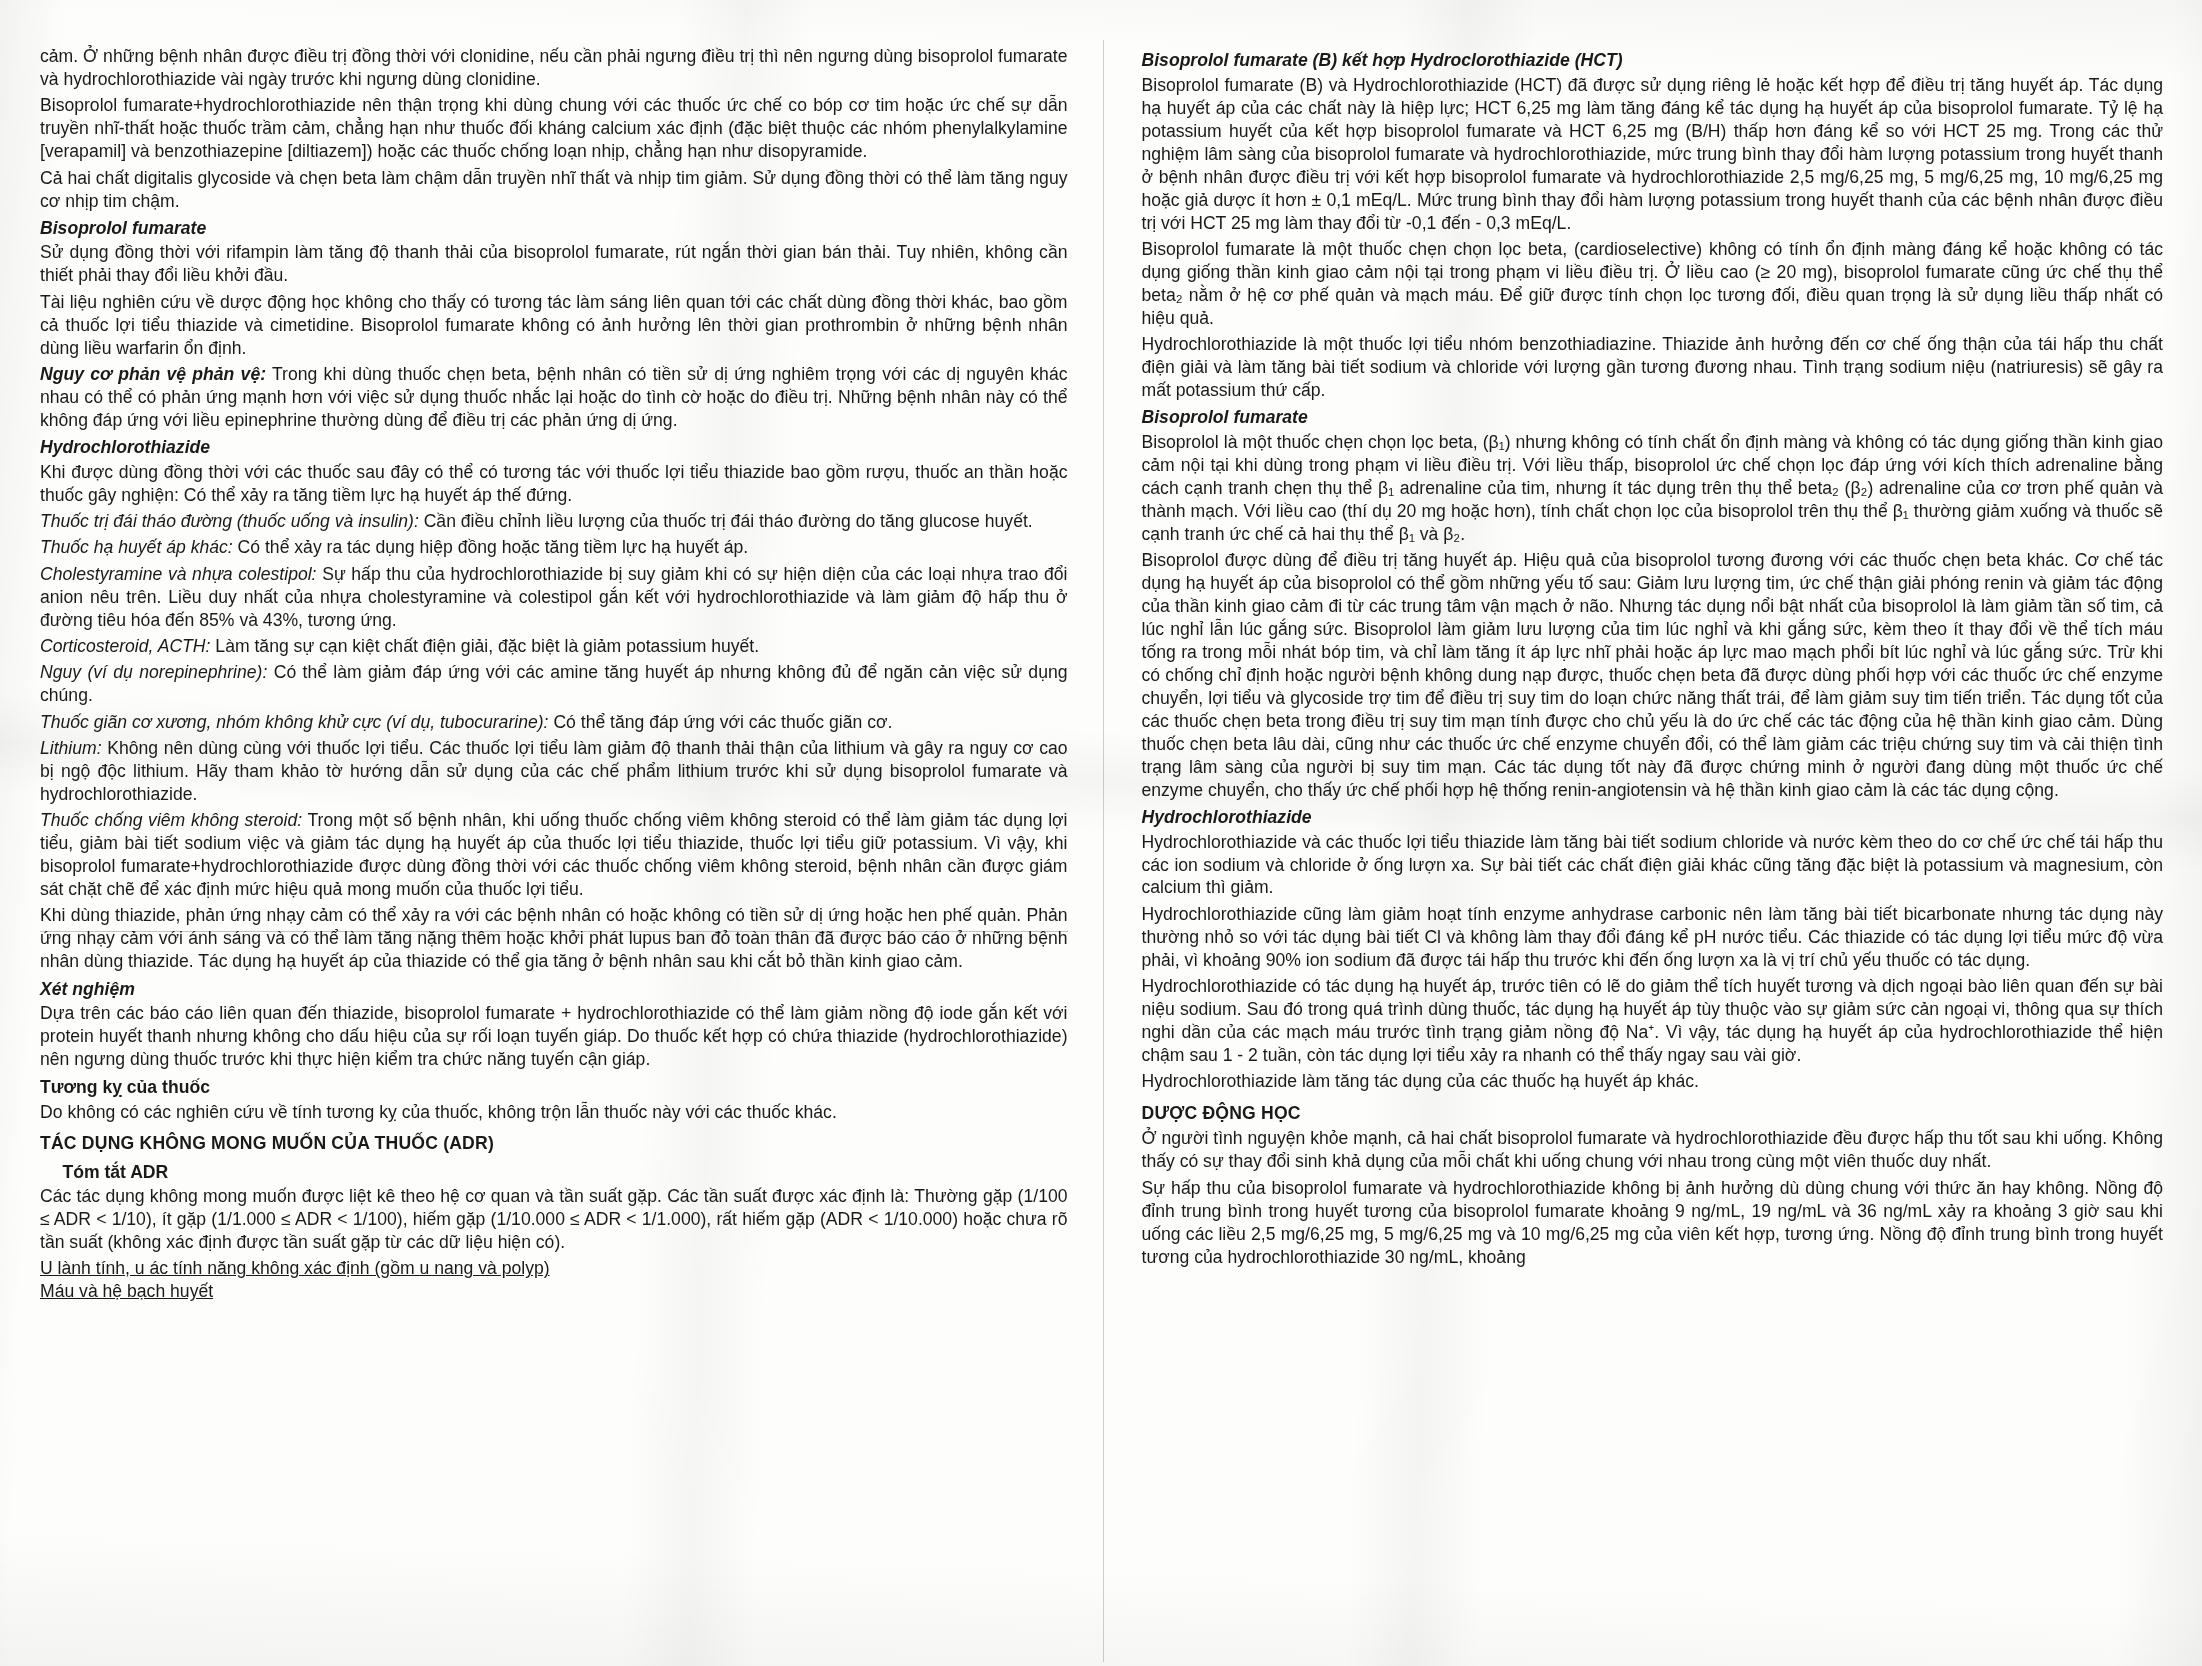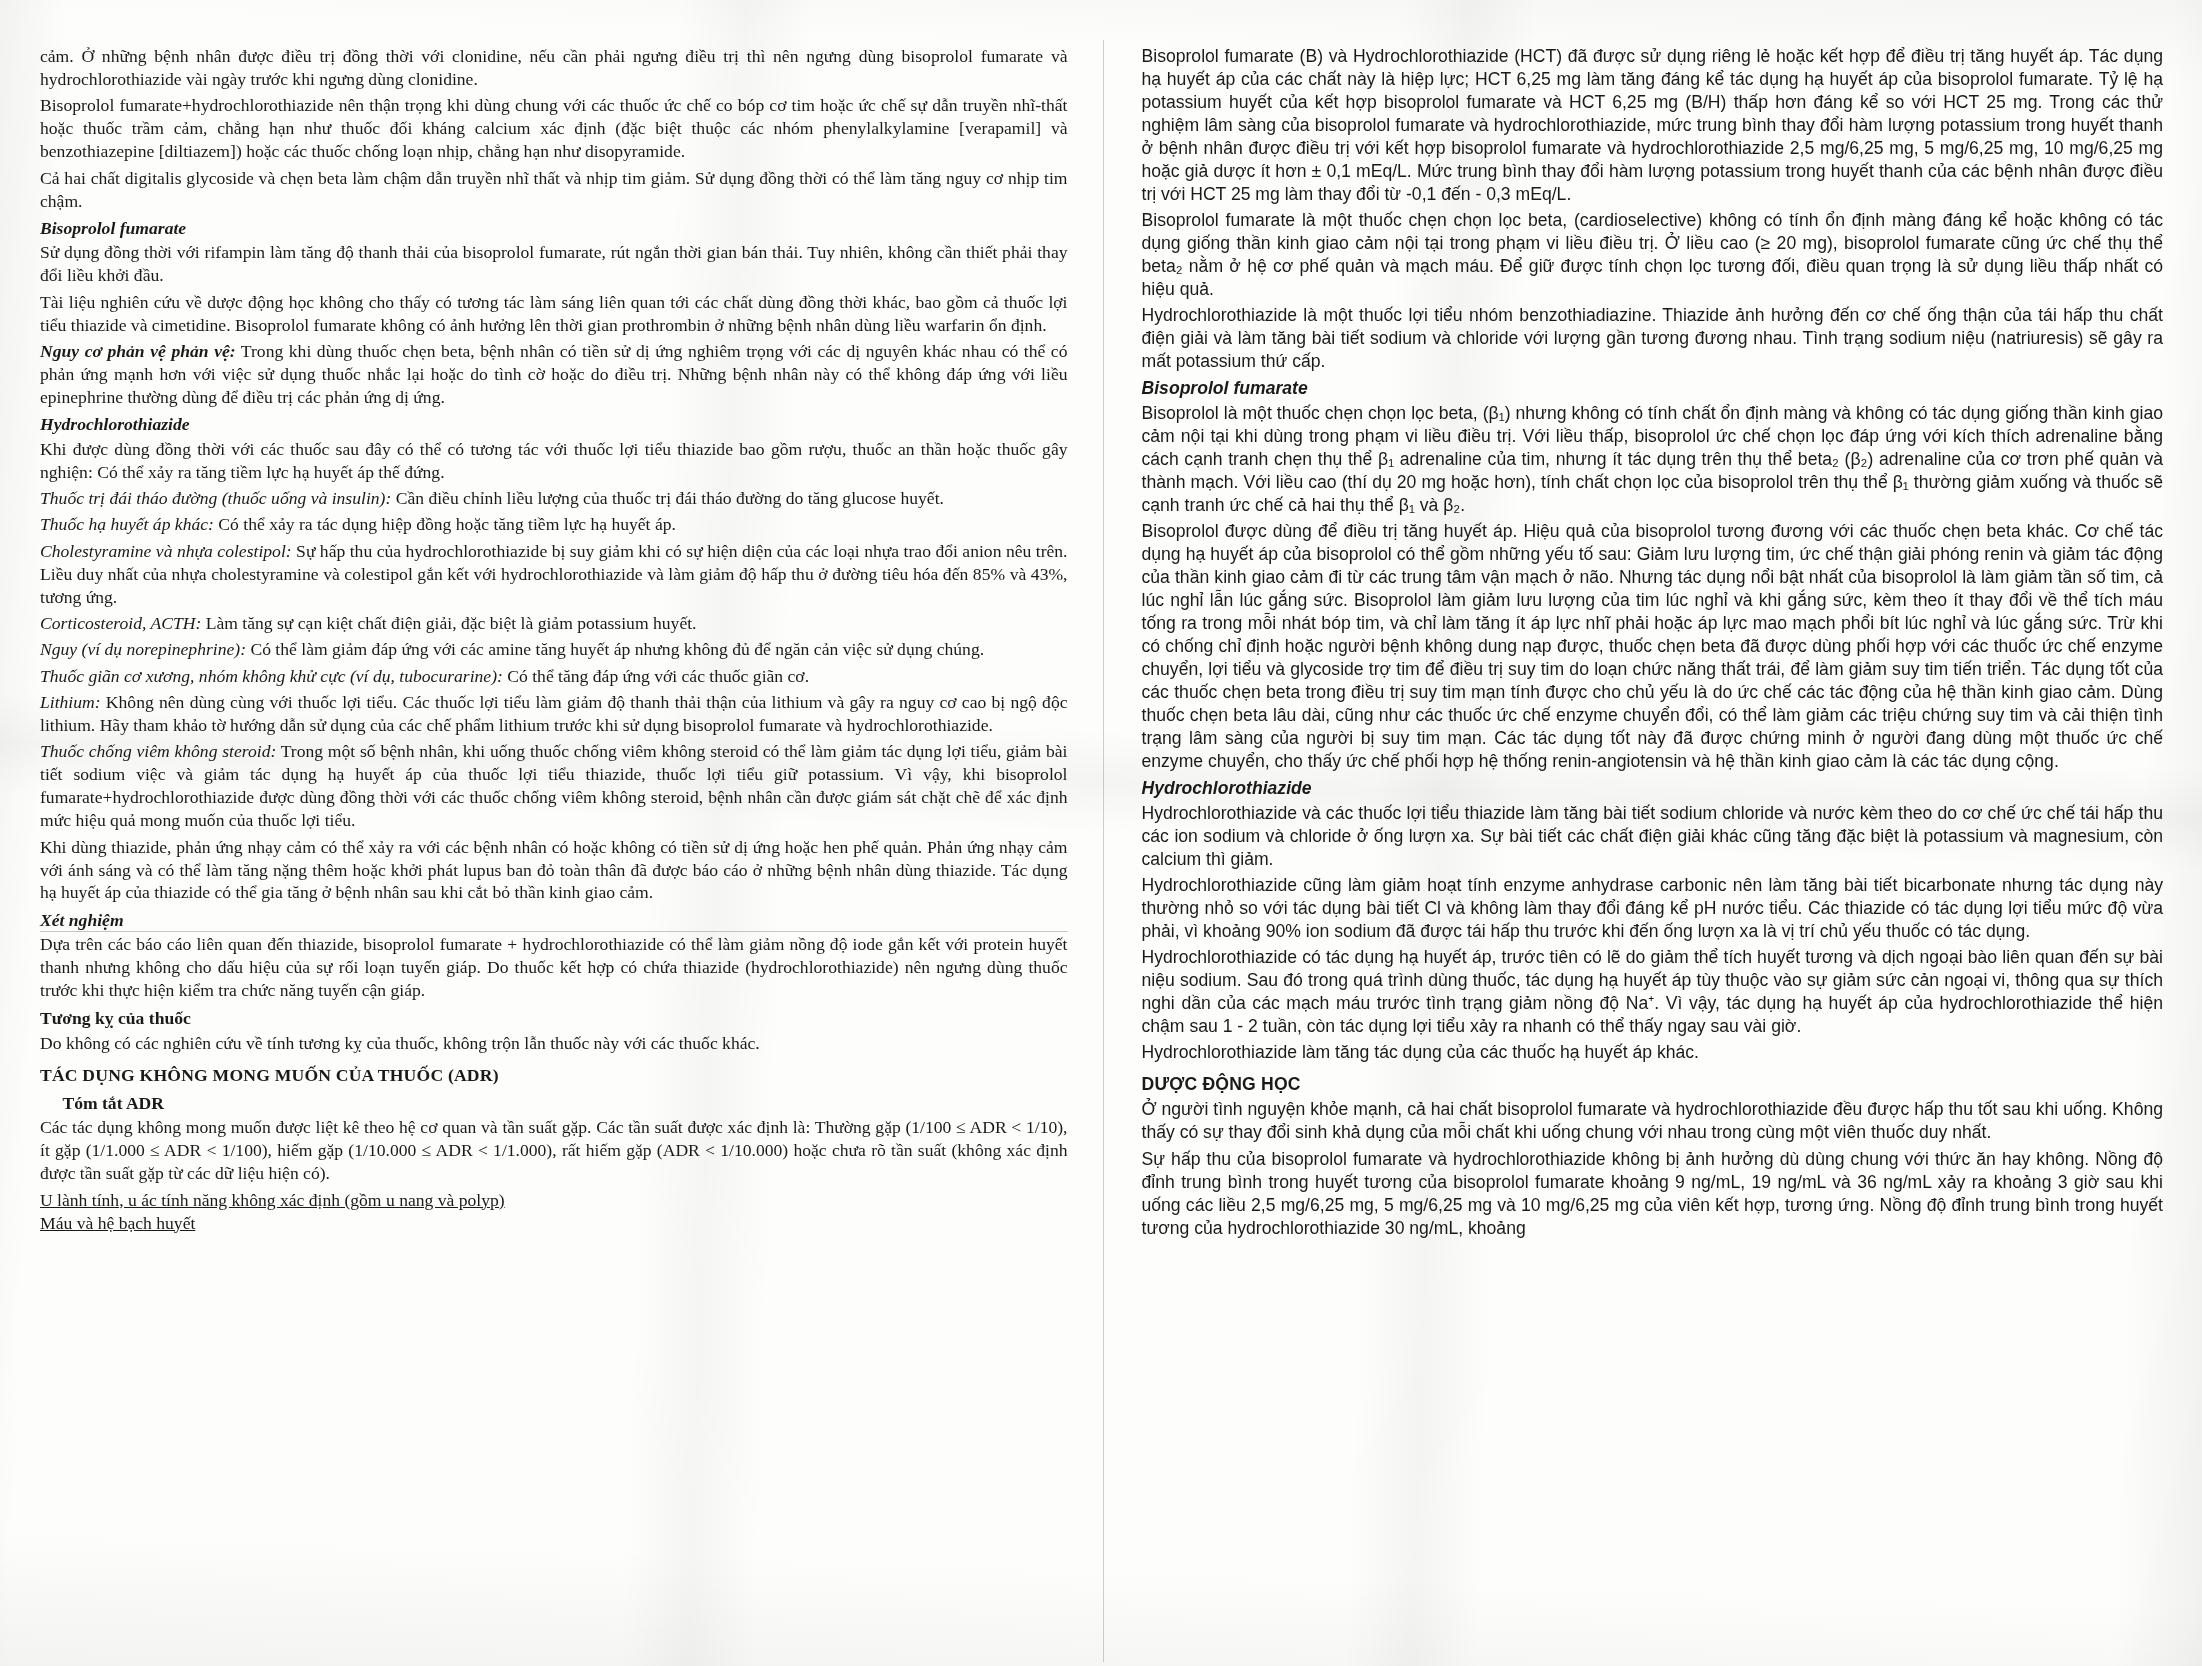--- a/index.html
+++ b/index.html
@@ -42,21 +42,21 @@
     gap: 0;
   }
   .column {
     width: 50%;
     box-sizing: border-box;
     font-size: 17.6px;
     line-height: 1.305;
     text-align: justify;
     position: relative;
   }
-  .col-left { padding-right: 34px; font-family: Liberation Serif, serif; }
+  .col-left { padding-right: 34px; }
   .col-right { padding-left: 40px; }
   .divider {
     position: absolute;
     left: 1103px;
     top: 40px;
     bottom: 5.2px;
     width: 0.9px;
     background: rgba(0,0,0,0.18);
   }
   .hr-left {
@@ -141,20 +141,21 @@
     <p class="blk">Do không có các nghiên cứu về tính tương kỵ của thuốc, không trộn lẫn thuốc này với các thuốc khác.</p>
 
     <p class="head-section">TÁC DỤNG KHÔNG MONG MUỐN CỦA THUỐC (ADR)</p>
     <p class="head-bold indent-sub">Tóm tắt ADR</p>
     <p class="blk">Các tác dụng không mong muốn được liệt kê theo hệ cơ quan và tần suất gặp. Các tần suất được xác định là: Thường gặp (1/100 ≤ ADR &lt; 1/10), ít gặp (1/1.000 ≤ ADR &lt; 1/100), hiếm gặp (1/10.000 ≤ ADR &lt; 1/1.000), rất hiếm gặp (ADR &lt; 1/10.000) hoặc chưa rõ tần suất (không xác định được tần suất gặp từ các dữ liệu hiện có).</p>
     <p class="u tight">U lành tính, u ác tính năng không xác định (gồm u nang và polyp)</p>
     <p class="u tight">Máu và hệ bạch huyết</p>
   </div>
 
   <div class="column col-right">
+    <p class="head-italic-bold">Bisoprolol fumarate (B) kết hợp Hydroclorothiazide (HCT)</p>
     <p class="blk">Bisoprolol fumarate (B) và Hydrochlorothiazide (HCT) đã được sử dụng riêng lẻ hoặc kết hợp để điều trị tăng huyết áp. Tác dụng hạ huyết áp của các chất này là hiệp lực; HCT 6,25 mg làm tăng đáng kể tác dụng hạ huyết áp của bisoprolol fumarate. Tỷ lệ hạ potassium huyết của kết hợp bisoprolol fumarate và HCT 6,25 mg (B/H) thấp hơn đáng kể so với HCT 25 mg. Trong các thử nghiệm lâm sàng của bisoprolol fumarate và hydrochlorothiazide, mức trung bình thay đổi hàm lượng potassium trong huyết thanh ở bệnh nhân được điều trị với kết hợp bisoprolol fumarate và hydrochlorothiazide 2,5 mg/6,25 mg, 5 mg/6,25 mg, 10 mg/6,25 mg hoặc giả dược ít hơn ± 0,1 mEq/L. Mức trung bình thay đổi hàm lượng potassium trong huyết thanh của các bệnh nhân được điều trị với HCT 25 mg làm thay đổi từ -0,1 đến - 0,3 mEq/L.</p>
     <p class="blk">Bisoprolol fumarate là một thuốc chẹn chọn lọc beta, (cardioselective) không có tính ổn định màng đáng kể hoặc không có tác dụng giống thần kinh giao cảm nội tại trong phạm vi liều điều trị. Ở liều cao (≥ 20 mg), bisoprolol fumarate cũng ức chế thụ thể beta₂ nằm ở hệ cơ phế quản và mạch máu. Để giữ được tính chọn lọc tương đối, điều quan trọng là sử dụng liều thấp nhất có hiệu quả.</p>
     <p class="blk">Hydrochlorothiazide là một thuốc lợi tiểu nhóm benzothiadiazine. Thiazide ảnh hưởng đến cơ chế ống thận của tái hấp thu chất điện giải và làm tăng bài tiết sodium và chloride với lượng gần tương đương nhau. Tình trạng sodium niệu (natriuresis) sẽ gây ra mất potassium thứ cấp.</p>
 
     <p class="head-italic-bold">Bisoprolol fumarate</p>
     <p class="blk">Bisoprolol là một thuốc chẹn chọn lọc beta, (β₁) nhưng không có tính chất ổn định màng và không có tác dụng giống thần kinh giao cảm nội tại khi dùng trong phạm vi liều điều trị. Với liều thấp, bisoprolol ức chế chọn lọc đáp ứng với kích thích adrenaline bằng cách cạnh tranh chẹn thụ thể β₁ adrenaline của tim, nhưng ít tác dụng trên thụ thể beta₂ (β₂) adrenaline của cơ trơn phế quản và thành mạch. Với liều cao (thí dụ 20 mg hoặc hơn), tính chất chọn lọc của bisoprolol trên thụ thể β₁ thường giảm xuống và thuốc sẽ cạnh tranh ức chế cả hai thụ thể β₁ và β₂.</p>
     <p class="blk">Bisoprolol được dùng để điều trị tăng huyết áp. Hiệu quả của bisoprolol tương đương với các thuốc chẹn beta khác. Cơ chế tác dụng hạ huyết áp của bisoprolol có thể gồm những yếu tố sau: Giảm lưu lượng tim, ức chế thận giải phóng renin và giảm tác động của thần kinh giao cảm đi từ các trung tâm vận mạch ở não. Nhưng tác dụng nổi bật nhất của bisoprolol là làm giảm tần số tim, cả lúc nghỉ lẫn lúc gắng sức. Bisoprolol làm giảm lưu lượng của tim lúc nghỉ và khi gắng sức, kèm theo ít thay đổi về thể tích máu tống ra trong mỗi nhát bóp tim, và chỉ làm tăng ít áp lực nhĩ phải hoặc áp lực mao mạch phổi bít lúc nghỉ và lúc gắng sức. Trừ khi có chống chỉ định hoặc người bệnh không dung nạp được, thuốc chẹn beta đã được dùng phối hợp với các thuốc ức chế enzyme chuyển, lợi tiểu và glycoside trợ tim để điều trị suy tim do loạn chức năng thất trái, để làm giảm suy tim tiến triển. Tác dụng tốt của các thuốc chẹn beta trong điều trị suy tim mạn tính được cho chủ yếu là do ức chế các tác động của hệ thần kinh giao cảm. Dùng thuốc chẹn beta lâu dài, cũng như các thuốc ức chế enzyme chuyển đổi, có thể làm giảm các triệu chứng suy tim và cải thiện tình trạng lâm sàng của người bị suy tim mạn. Các tác dụng tốt này đã được chứng minh ở người đang dùng một thuốc ức chế enzyme chuyển, cho thấy ức chế phối hợp hệ thống renin-angiotensin và hệ thần kinh giao cảm là các tác dụng cộng.</p>
 
     <p class="head-italic-bold">Hydrochlorothiazide</p>
     <p class="blk">Hydrochlorothiazide và các thuốc lợi tiểu thiazide làm tăng bài tiết sodium chloride và nước kèm theo do cơ chế ức chế tái hấp thu các ion sodium và chloride ở ống lượn xa. Sự bài tiết các chất điện giải khác cũng tăng đặc biệt là potassium và magnesium, còn calcium thì giảm.</p>

